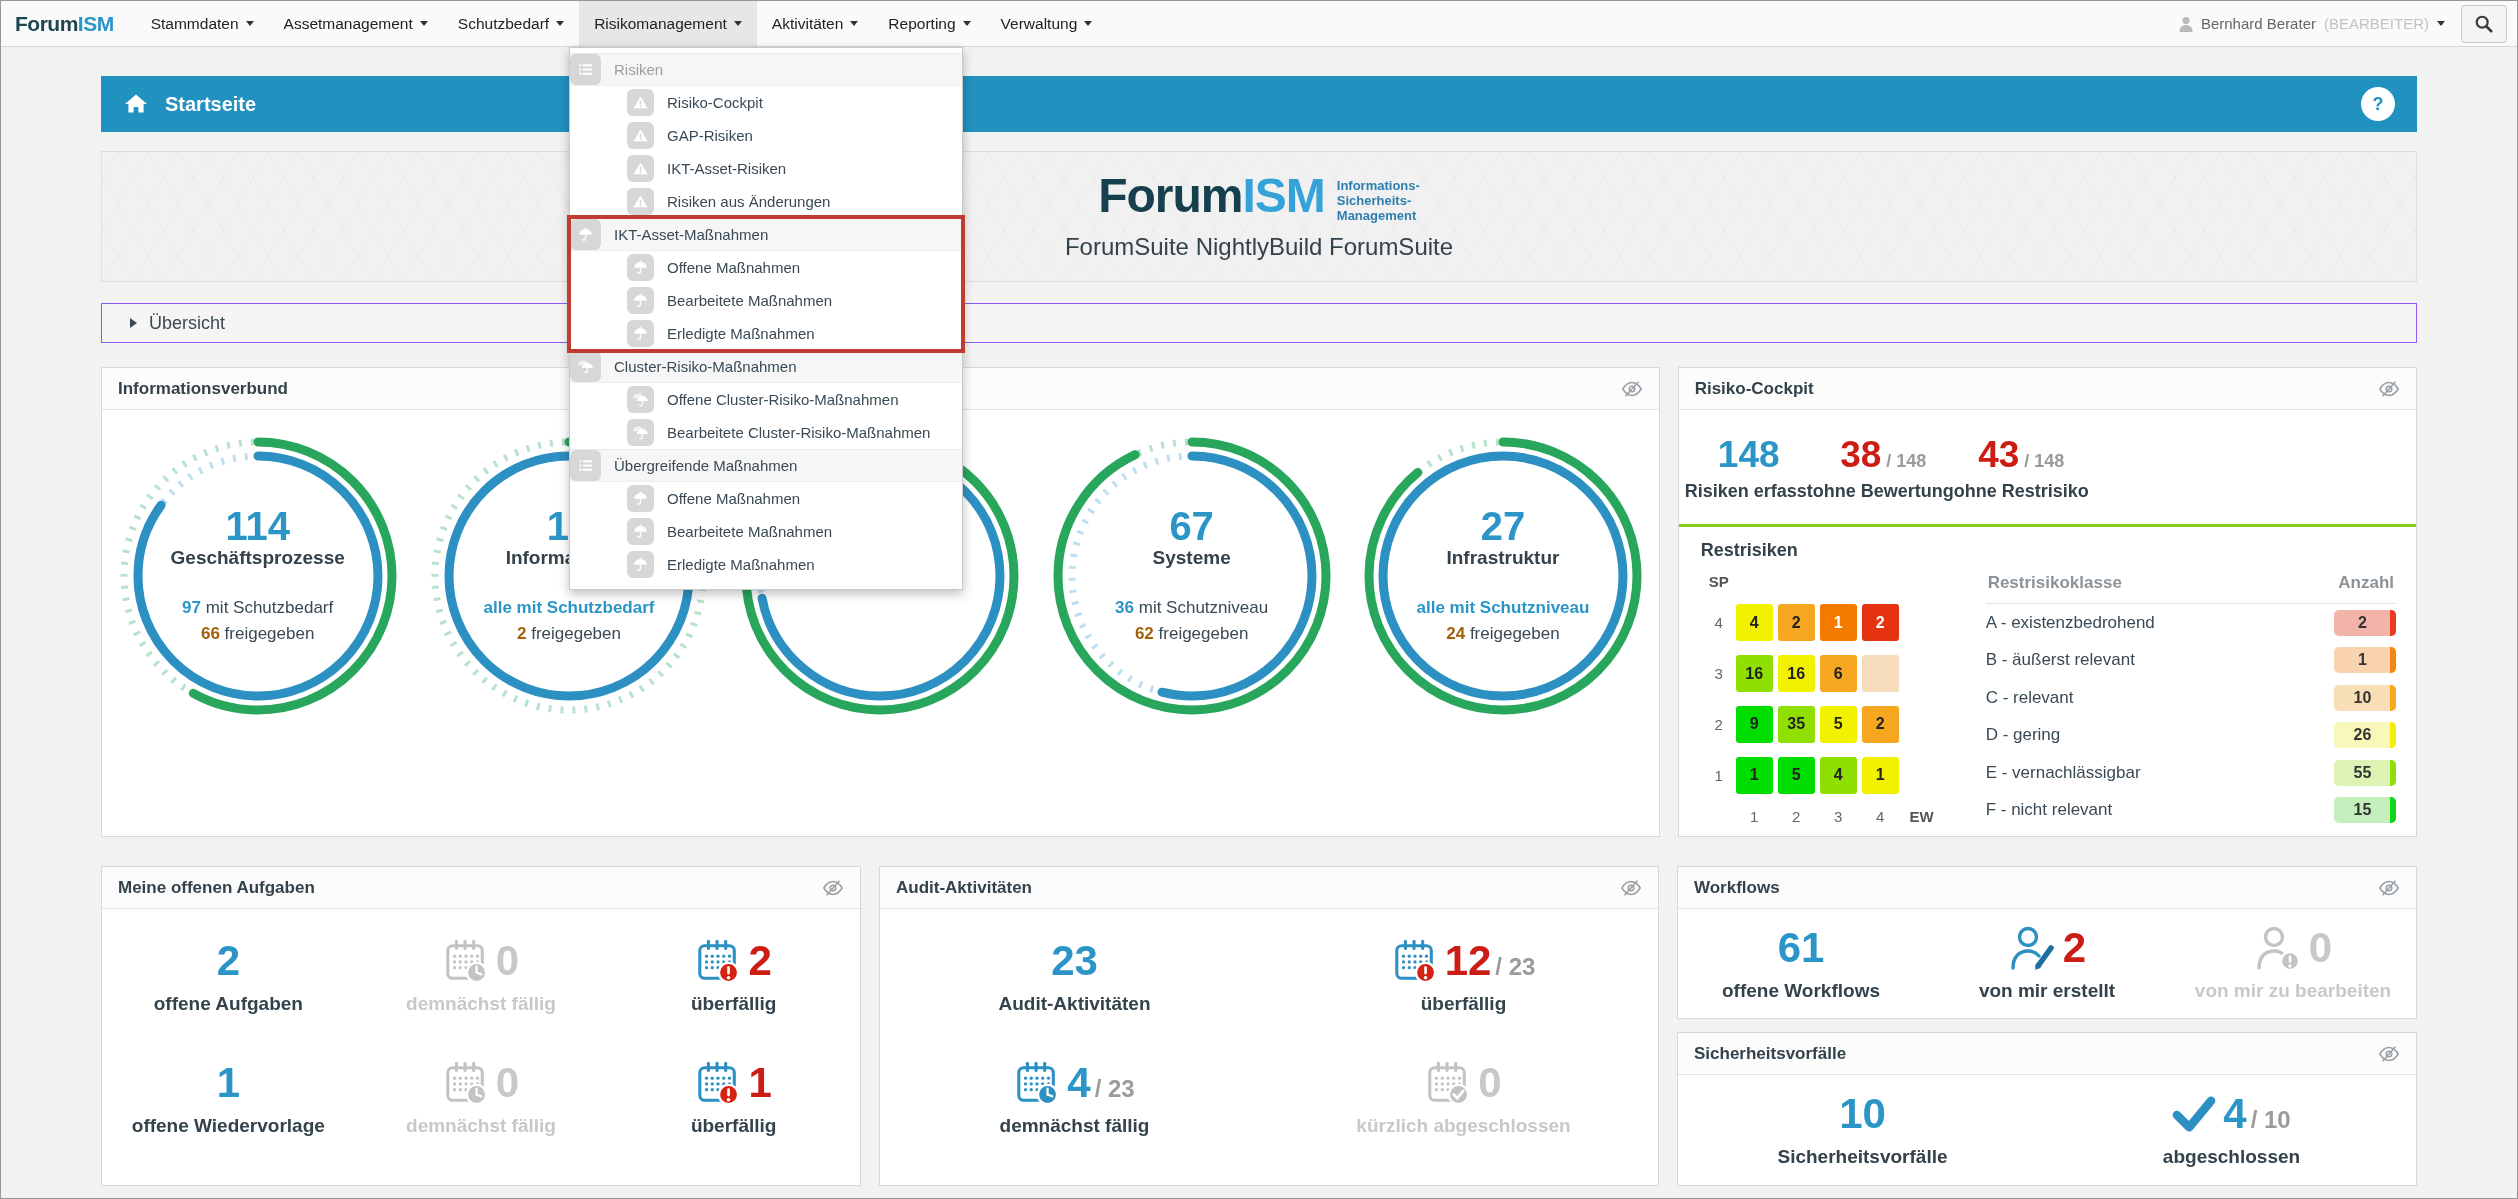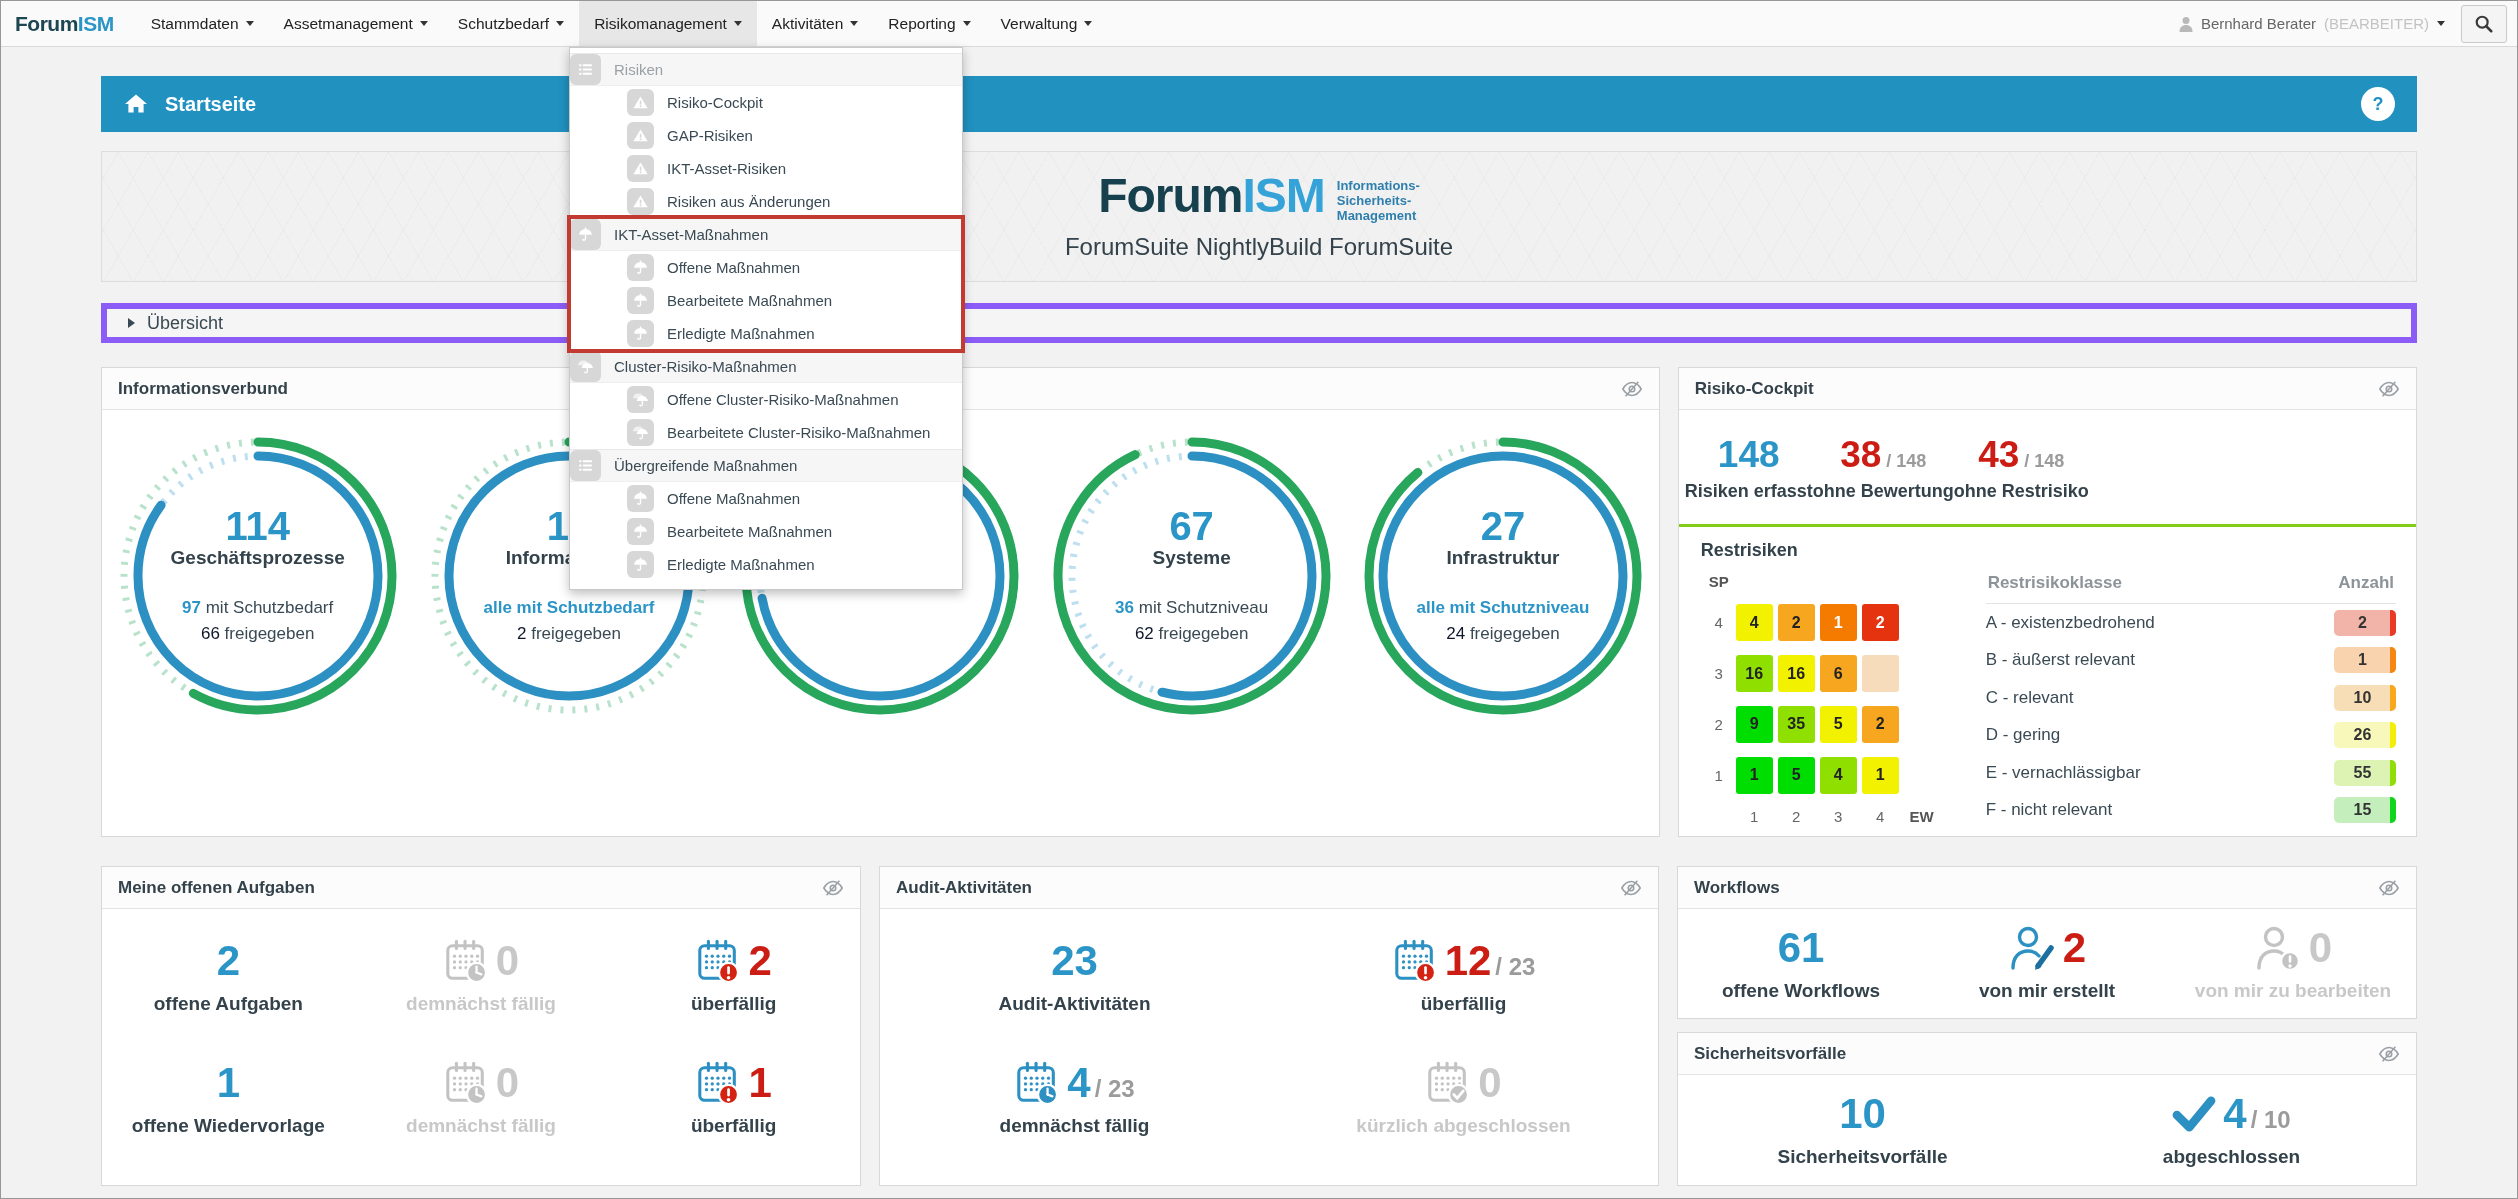--- a/index.html
+++ b/index.html
@@ -28,40 +28,40 @@
 
   .banner{margin-top:19px;height:131px;border:1px solid #ddd;display:flex;flex-direction:column;align-items:center;justify-content:center;
     background:repeating-linear-gradient(60deg,rgba(0,0,0,.022) 0 1px,transparent 1px 26px),
                repeating-linear-gradient(-60deg,rgba(0,0,0,.022) 0 1px,transparent 1px 26px),#f1f1f1}
   .banner-row{display:flex;align-items:flex-start;gap:12px}
   .banner-logo{font-size:48px;font-weight:bold;line-height:1;letter-spacing:-1px}
   .banner-logo .logo-forum{color:#17404f}.banner-logo .logo-ism{color:#35a3d8}
   .banner-tag{font-size:13px;color:#2e7fae;line-height:1.15;padding-top:7px;font-weight:bold}
   .banner-sub{font-size:24px;color:#33424b;margin-top:9px}
 
-  .uebersicht{margin-top:21px;height:40px;background:#f5f5f5;border:6px solid #8b5cf6;display:flex;align-items:center;gap:12px;padding:0 21px;font-size:18px;color:#3a4a54;cursor:pointer}
+  .uebersicht{margin-top:21px;height:40px;background:#f5f5f5;border:1px solid #8b5cf6;display:flex;align-items:center;gap:12px;padding:0 28px;font-size:18px;color:#3a4a54;cursor:pointer}
   .tri-right{width:0;height:0;border-top:5px solid transparent;border-bottom:5px solid transparent;border-left:7px solid #3a4a54}
 
   .row1{margin-top:24px;display:flex;gap:18px}
   .row2{margin-top:29px;display:flex;gap:18px}
   .card{background:#fff;border:1px solid #d8d8d8}
   .card-head{height:42px;display:flex;align-items:center;justify-content:space-between;padding:0 16px;border-bottom:1px solid #e3e3e3;font-size:17px;font-weight:bold;color:#33424b;background:#fcfcfc}
   .eye-btn{cursor:pointer;display:flex}
 
   
   .card-iv{width:1560px;height:470px}
   .gauges{display:flex;justify-content:space-around;padding-top:16px}
   .gauge{position:relative;width:300px;height:300px;display:flex;align-items:center;justify-content:center;cursor:pointer}
   .gauge svg{position:absolute;inset:7px}
   .g-text{position:relative;text-align:center;z-index:1;max-width:230px}
   .g-num{font-size:40px;font-weight:bold;color:#2b95c7;line-height:1.05}
   .g-label{font-size:19px;font-weight:bold;color:#33424b;margin-bottom:26px}
   .g-line{font-size:17px;color:#3a4a54;line-height:1.55}
   .n-blue,.all-blue{color:#2b95c7;font-weight:bold}
-  .n-green{color:#0f172a;font-weight:normal}
+  .n-green{color:#a16207;font-weight:bold}
 
   
   .card-rc{width:740px;height:470px}
   .rc-stats{display:flex;justify-content:flex-start;padding:26px 6px 22px;border-bottom:3px solid #84cc16}
   .stat{text-align:center;cursor:pointer}
   .stat-vals{display:flex;align-items:baseline;justify-content:center;gap:5px}
   .stat-val{font-size:37px;font-weight:bold;line-height:1}
   .stat-suffix{font-size:18px;font-weight:bold;color:#9b9b9b}
   .stat-label{font-size:18px;font-weight:bold;color:#33424b;margin-top:8px}
   .rc-sub{padding:13px 22px 6px;font-size:18px;font-weight:bold;color:#33424b}

